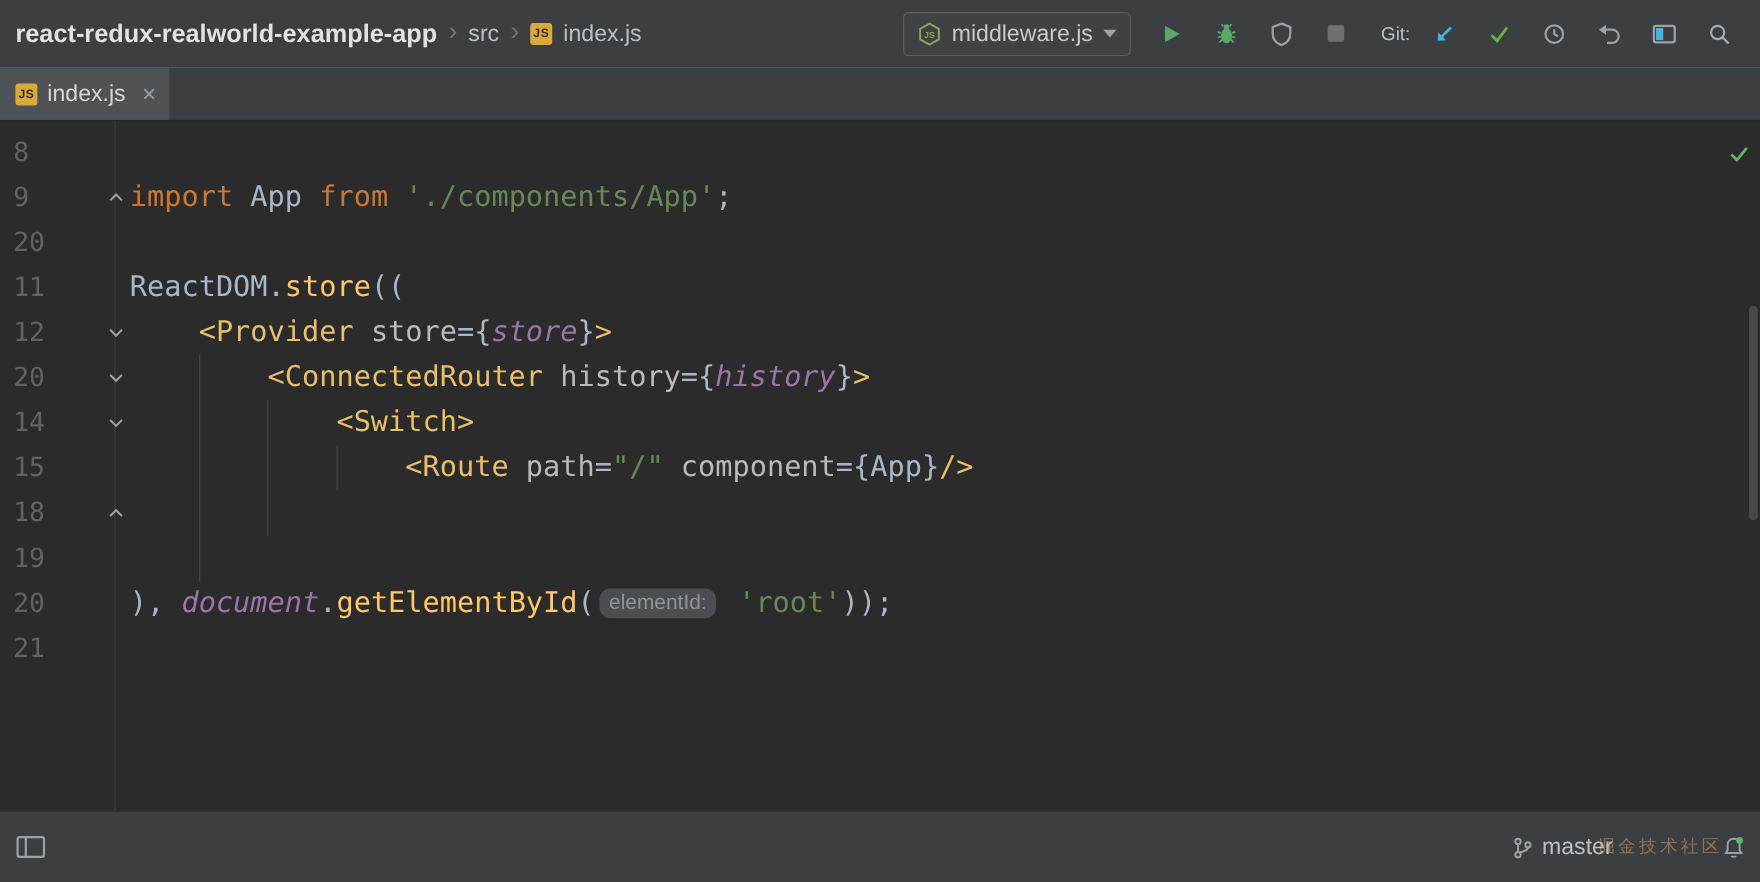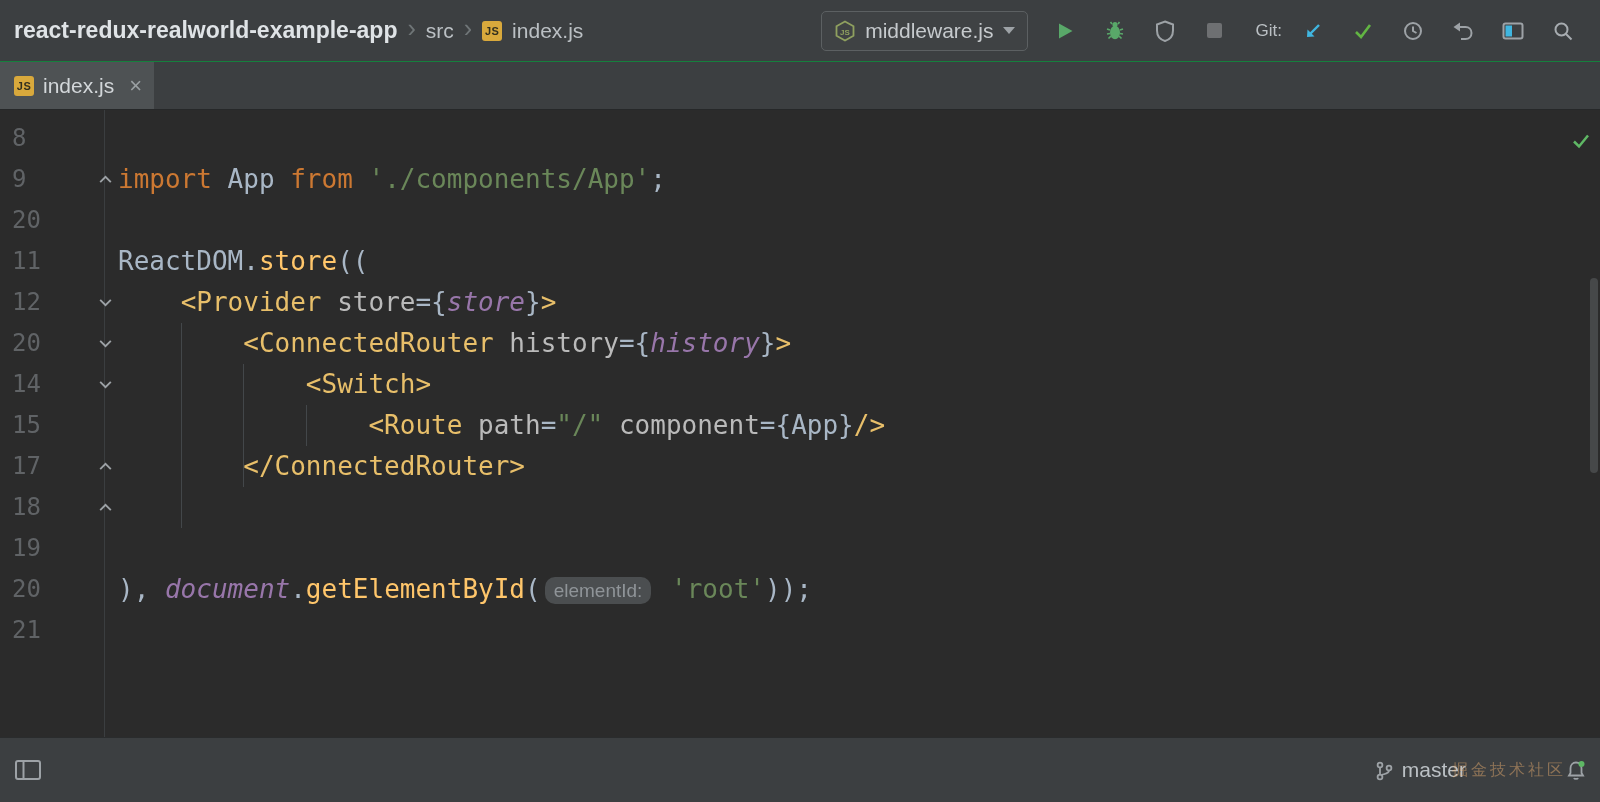--- a/index.html
+++ b/index.html
@@ -256,31 +256,20 @@
           <pre class="code"><span class="s-text">            </span><span class="s-tag">&lt;Switch&gt;</span></pre>
         </div>
         <div class="code-row">
           <div class="gut">
             <span class="lnum">15</span>
           </div>
           <pre class="code"><span class="s-text">                </span><span class="s-tag">&lt;Route</span><span class="s-attr"> path</span><span class="s-text">=</span><span class="s-str">"/"</span><span class="s-attr"> component</span><span class="s-text">={</span><span class="s-text">App</span><span class="s-text">}</span><span class="s-tag">/&gt;</span></pre>
         </div>
         <div class="code-row">
           <div class="gut">
-            <span class="lnum">17</span>
-            <span class="fold">
-              <svg width="13" height="9" viewBox="0 0 11 7.5">
-                <polyline points="1,6 5.5,1.5 10,6" fill="none" stroke="#9da2a6" stroke-width="1.6"></polyline>
-              </svg>
-            </span>
-          </div>
-          <pre class="code"><span class="s-text">        </span><span class="s-tag">&lt;/ConnectedRouter&gt;</span></pre>
-        </div>
-        <div class="code-row">
-          <div class="gut">
             <span class="lnum">18</span>
             <span class="fold">
               <svg width="13" height="9" viewBox="0 0 11 7.5">
                 <polyline points="1,6 5.5,1.5 10,6" fill="none" stroke="#9da2a6" stroke-width="1.6"></polyline>
               </svg>
             </span>
           </div>
         </div>
         <div class="code-row">
           <div class="gut">

